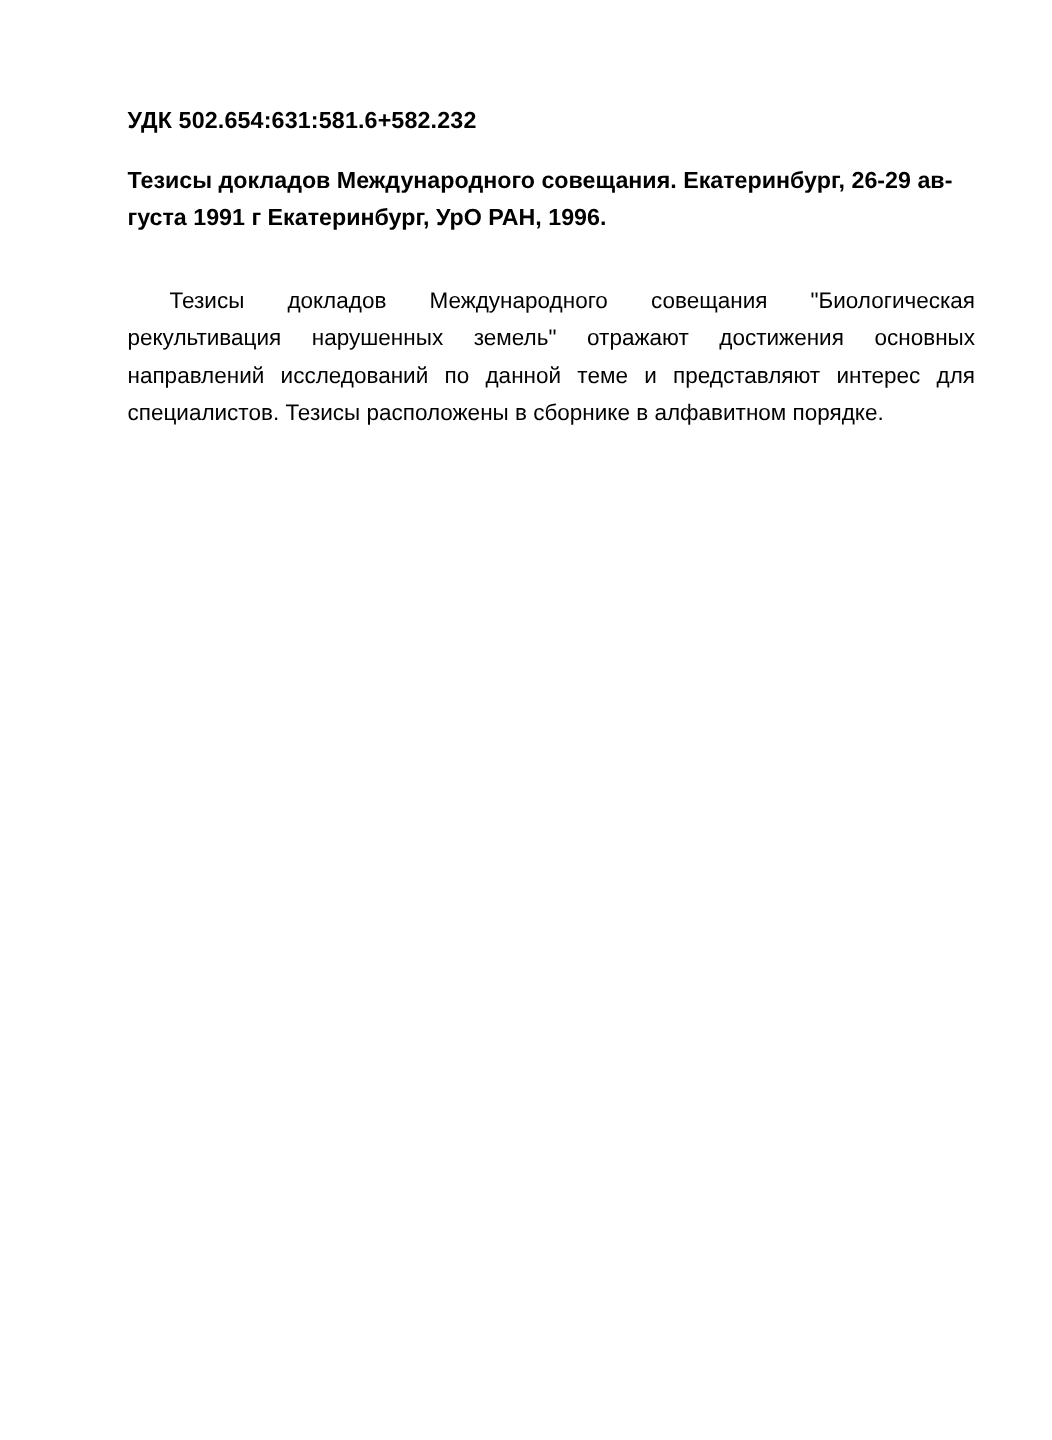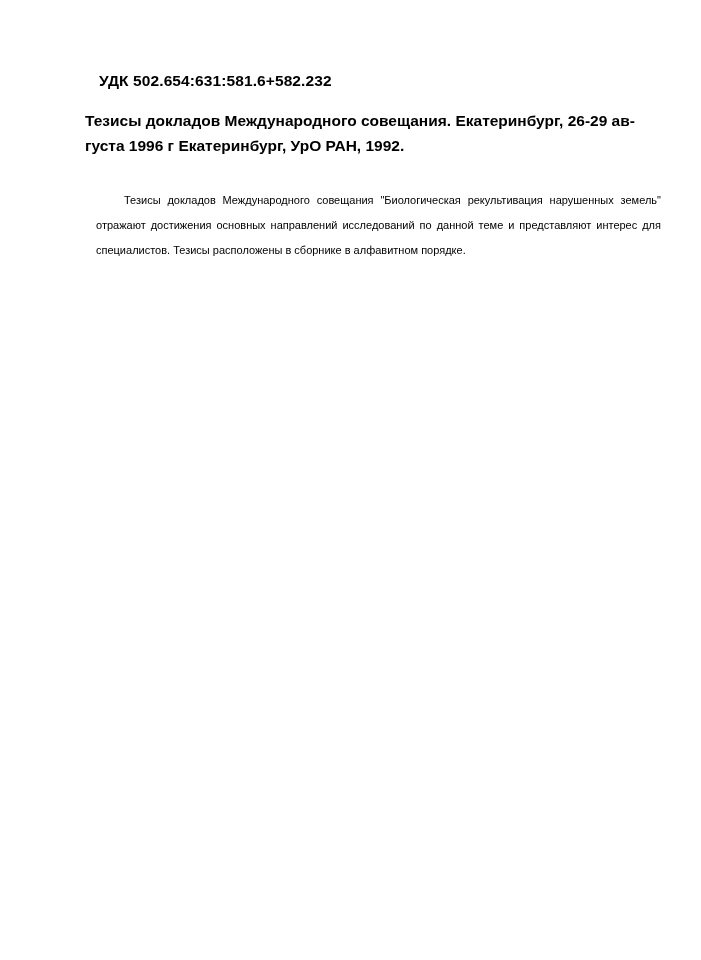--- a/index.html
+++ b/index.html
@@ -17,21 +17,21 @@
   }
   .page {
     position: absolute;
     left: 0;
     top: 0;
     width: 701px;
     height: 960px;
   }
   .udk {
     position: absolute;
-    left: 99px;
+    left: 85px;
     top: 72px;
     font-size: 15.5px;
     font-weight: bold;
     letter-spacing: 0.1px;
     white-space: nowrap;
   }
   .title-block {
     position: absolute;
     left: 85px;
     top: 108px;
@@ -45,24 +45,24 @@
     font-weight: bold;
   }
   .title-block .strong {
     font-weight: bold;
   }
   .title-line-1 {
     text-indent: 0;
   }
   .abstract {
     position: absolute;
-    left: 96px;
+    left: 85px;
     top: 188px;
     width: 565px;
-    font-size: 11px;
+    font-size: 15px;
     line-height: 25px;
     text-align: justify;
   }
   .abstract .p {
     margin: 0;
     text-indent: 28px;
   }
   .footer {
     position: absolute;
     left: 0;
@@ -73,21 +73,21 @@
 </style>
 </head>
 <body>
 
 <div class="page">
 
   <div class="udk">УДК 502.654:631:581.6+582.232</div>
 
   <div class="title-block">
     <span class="line">Тезисы докладов Международного совещания. Екатеринбург, 26-29 ав-</span>
-    <span class="line">густа 1996 г  Екатеринбург,  УрО РАН, 1992.</span>
+    <span class="line">густа 1991 г  Екатеринбург,  УрО РАН, 1996.</span>
   </div>
 
   <div class="abstract">
     <p class="p">Тезисы докладов Международного совещания "Биологическая рекультивация нарушенных земель" отражают достижения основных направлений исследований по данной теме и представляют интерес для специалистов. Тезисы расположены в сборнике в алфавитном порядке.</p>
   </div>
 
   <div class="footer">
     
     
   </div>

